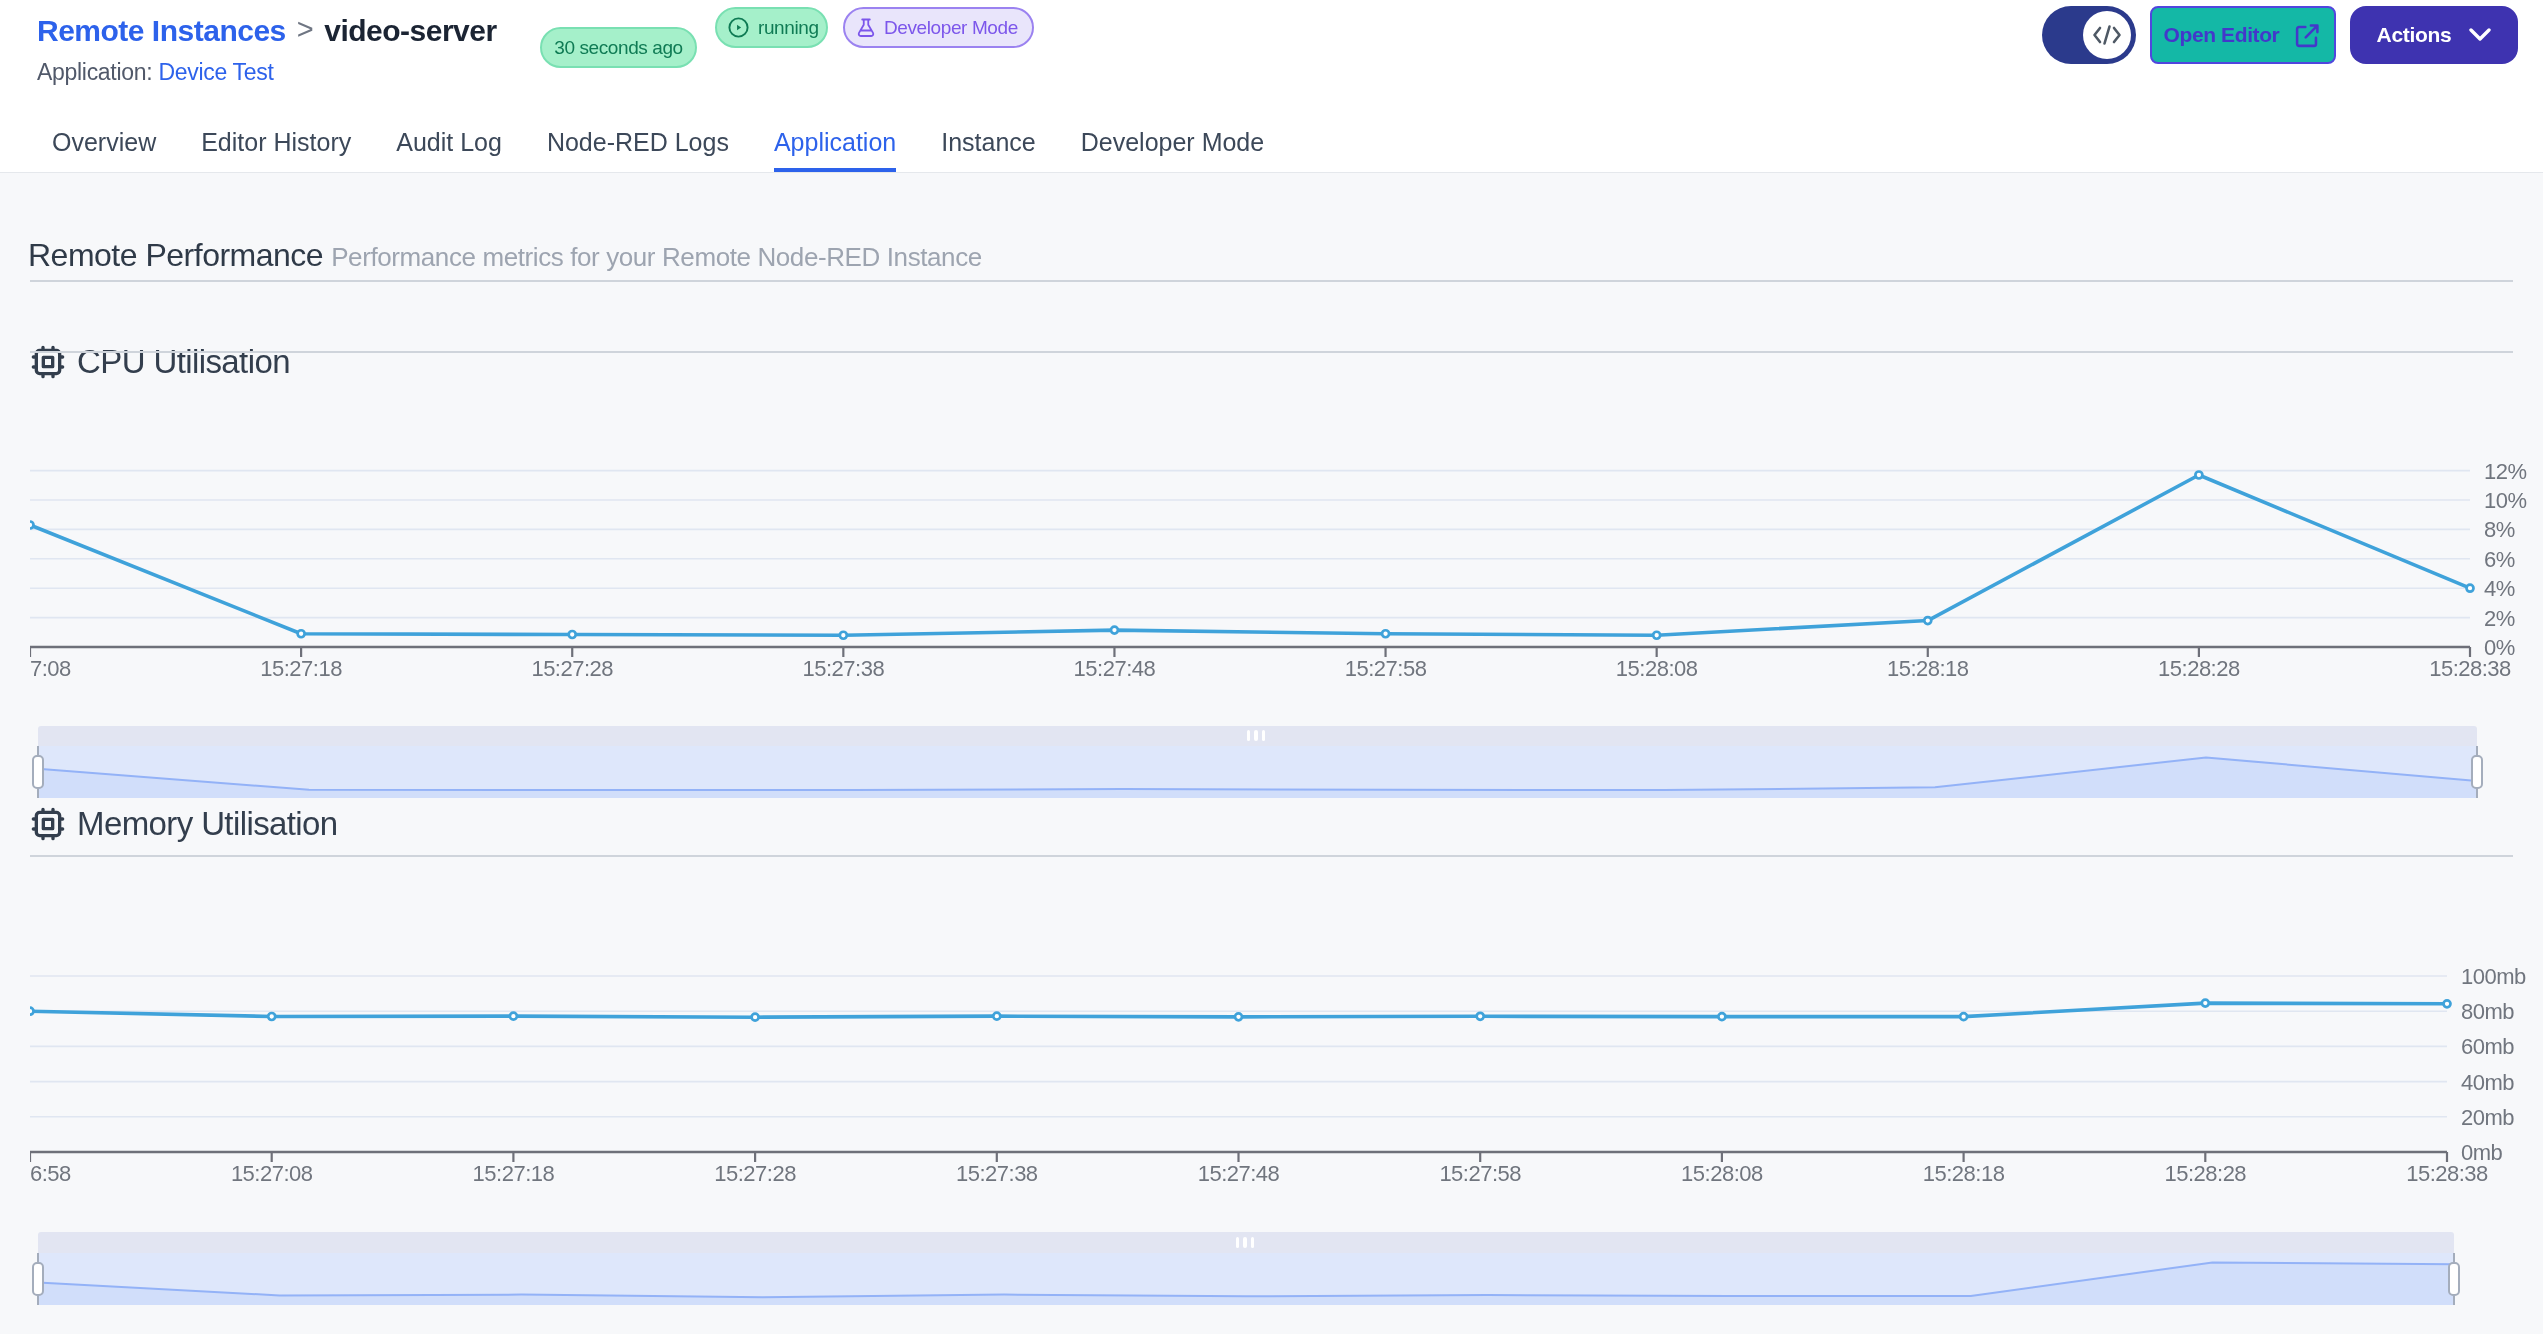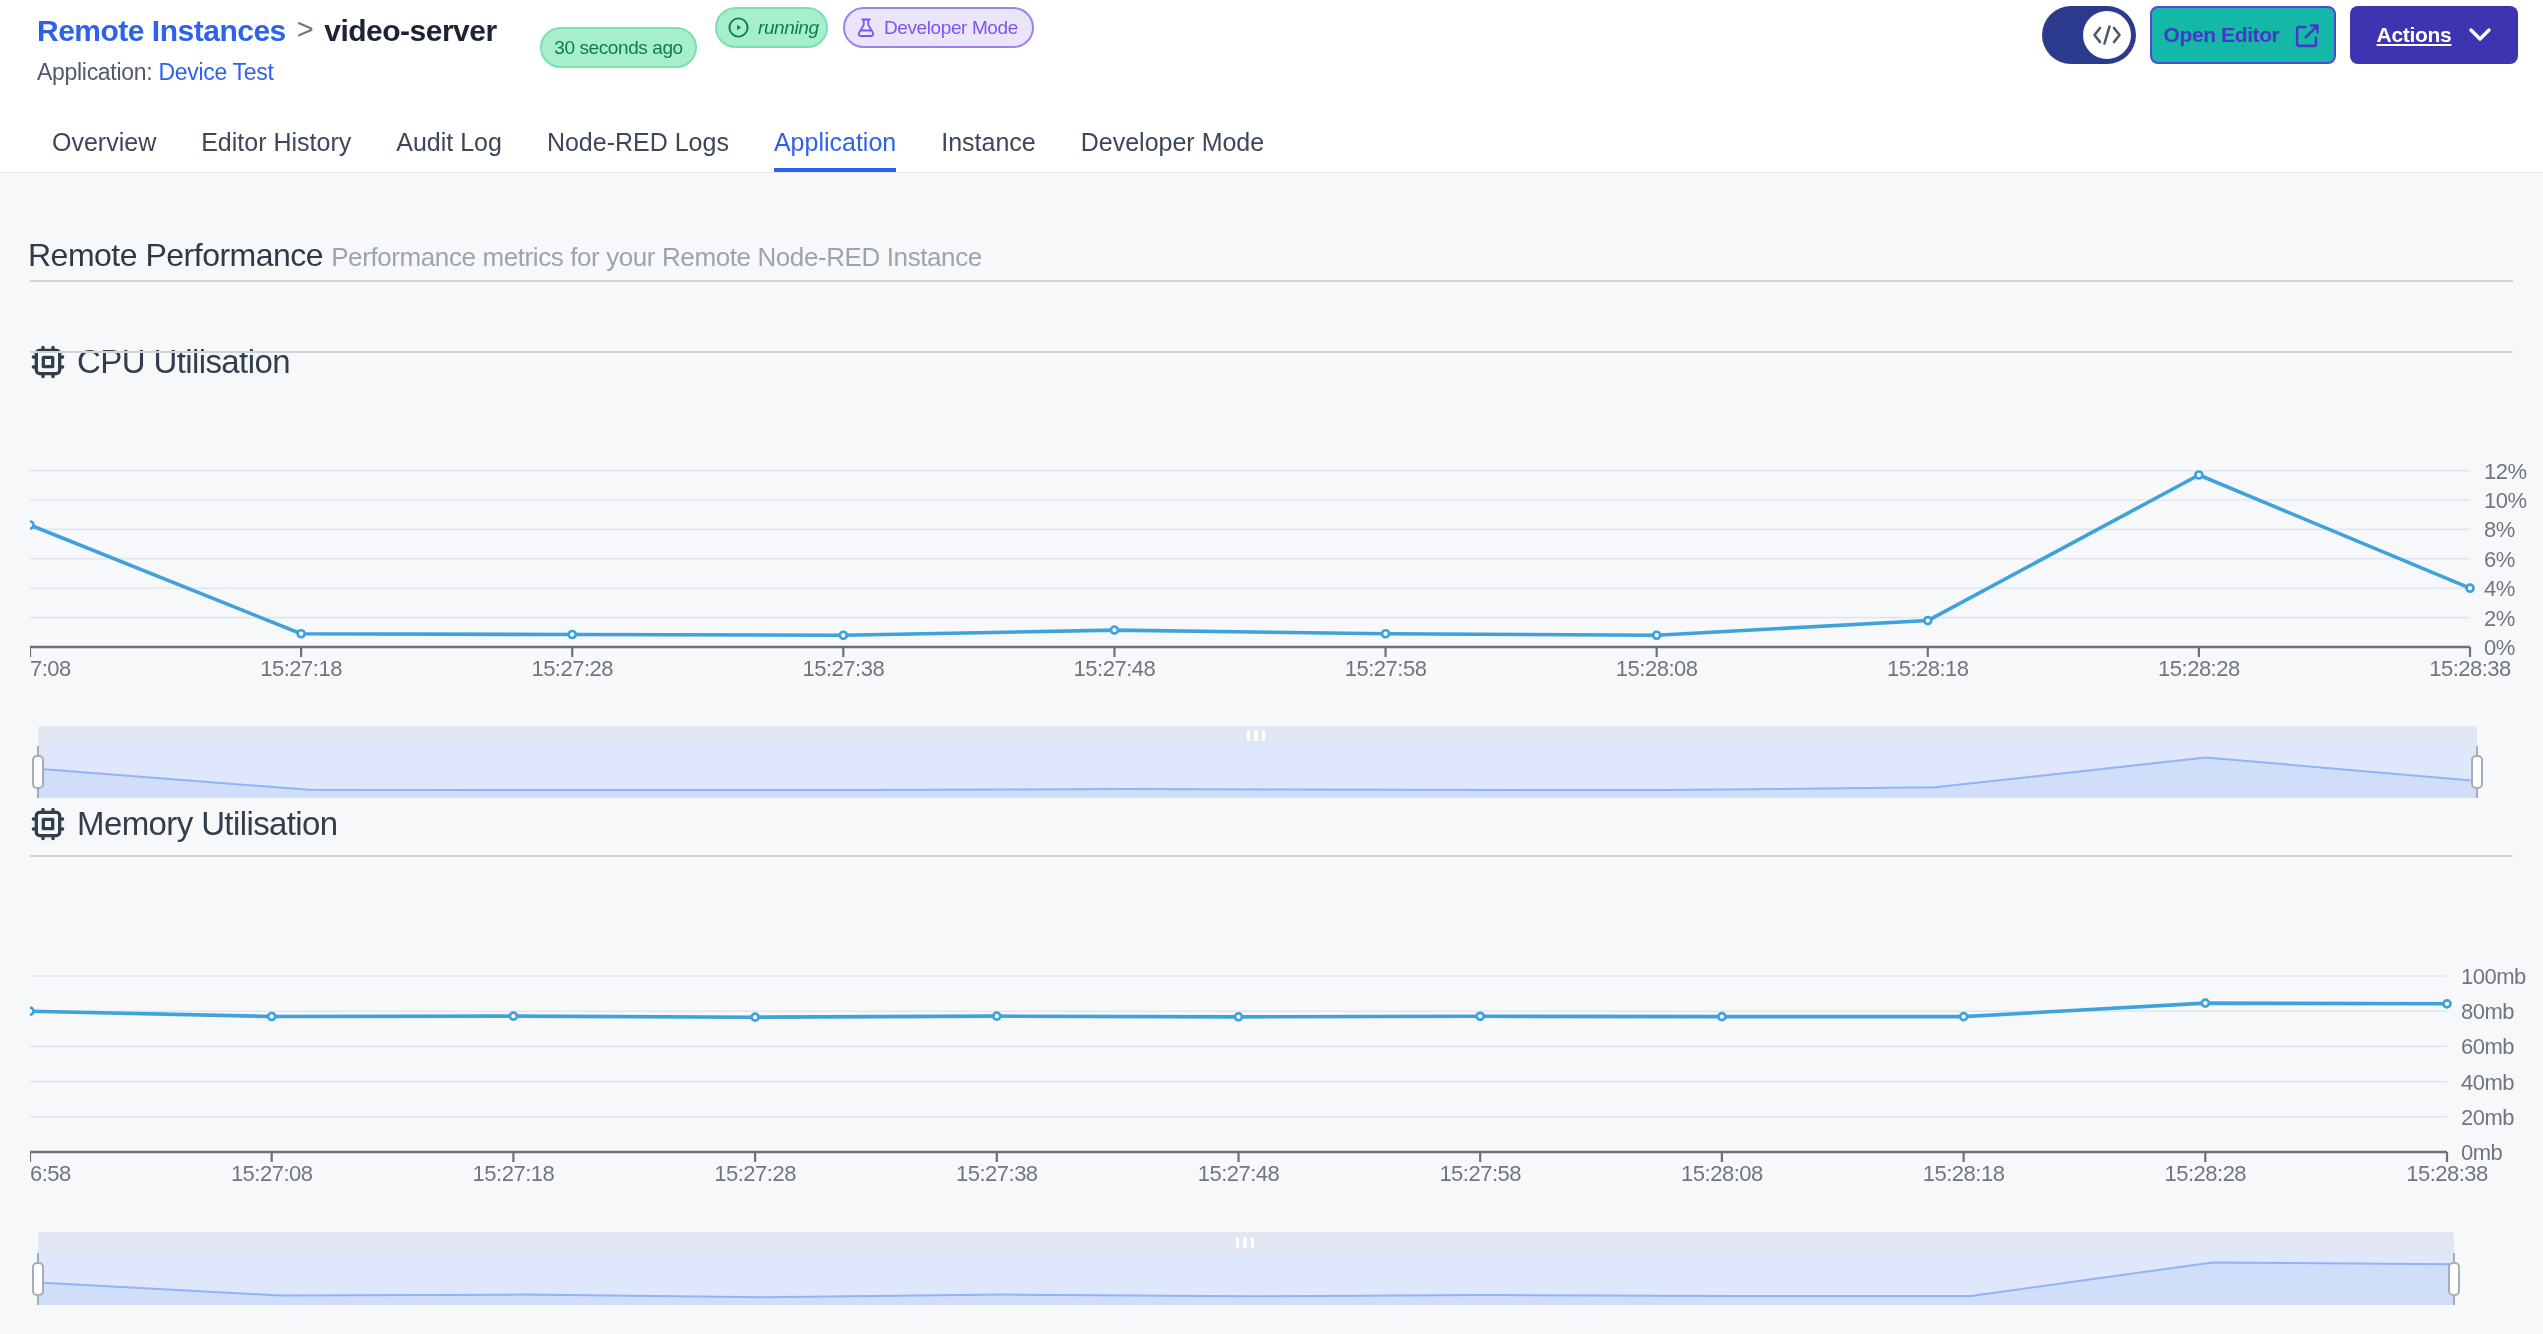--- a/index.html
+++ b/index.html
@@ -15,21 +15,21 @@
 #app-line { position:absolute; left:37px; top:59px; font-size:23px; letter-spacing:-0.3px; color:#51596A; }
 #app-line a { color:#2D62EB; text-decoration:none; }
 
 .badge { position:absolute; top:7px; height:41px; border-radius:21px; display:flex; align-items:center; font-size:19px; letter-spacing:-0.4px; }
 .badge.green { background:#A5F0CA; border:2px solid #79E0B2; color:#0F7B54; }
 .badge.purple { background:#E9E5FB; border:2px solid #9B82F0; color:#7C56EB; }
 
 #toggle { position:absolute; left:2042px; top:6px; width:94px; height:58px; border-radius:29px; background:#2B3A8C; }
 #toggle .knob { position:absolute; left:41px; top:5px; width:48px; height:48px; border-radius:50%; background:#ffffff; display:flex; align-items:center; justify-content:center; }
 #open-editor { position:absolute; left:2150px; top:6px; width:186px; height:58px; border-radius:8px; background:#14b8a6; border:2px solid #5146DE; color:#4338CA; font-size:21px; font-weight:bold; letter-spacing:-0.4px; display:flex; align-items:center; justify-content:center; gap:14px; }
-#actions-btn { position:absolute; left:2350px; top:6px; width:168px; height:58px; border-radius:8px; background:#3E33B0; color:#ffffff; font-size:21px; font-weight:bold; letter-spacing:-0.3px; display:flex; align-items:center; justify-content:center; gap:18px;text-decoration:underline; }
+#actions-btn { position:absolute; left:2350px; top:6px; width:168px; height:58px; border-radius:16px; background:#3E33B0; color:#ffffff; font-size:21px; font-weight:bold; letter-spacing:-0.3px; display:flex; align-items:center; justify-content:center; gap:18px; }
 
 #tabs { position:absolute; left:52px; top:120px; height:52px; display:flex; gap:45px; font-size:25px; color:#3C4859; }
 #tabs .tab { padding-top:8px; }
 #tabs .tab.active { color:#2D62EB; position:relative; }
 #tabs .tab.active::after { content:""; position:absolute; left:0; right:0; top:48px; height:4px; background:#2D62EB; }
 
 
 .page-title { position:absolute; left:28px; top:237px; font-size:32px; letter-spacing:-0.5px; color:#2F3A48; white-space:nowrap; }
 .page-title .sub { font-size:26px; letter-spacing:-0.4px; color:#9DA4B0; margin-left:8px; }
 .hr { position:absolute; left:30px; width:2483px; height:2px; background:#CFD4DB; }
@@ -46,21 +46,21 @@
 .hline { position:absolute; width:2px; top:21px; background:#A4ADBC; }
 </style>
 </head>
 <body>
 <div id="content-bg"></div>
 
 <div id="breadcrumb"><span class="lnk">Remote Instances</span><span class="sep">&gt;</span><span>video-server</span></div>
 <div id="app-line">Application: <a>Device Test</a></div>
 
 <div class="badge green" style="left:540px; width:157px; justify-content:center;margin-top:20px;">30 seconds ago</div>
-<div class="badge green" style="left:715px; width:113px; padding-left:10px; gap:8px;font-style:italic;">
+<div class="badge green" style="left:715px; width:113px; padding-left:10px; gap:8px;">
 <svg width="23" height="23" viewBox="0 0 24 24" fill="none" stroke="#0F7B54" stroke-width="2">
       <circle cx="12" cy="12" r="9.5"></circle>
       <path d="M10.5 9.2l4.2 2.8-4.2 2.8z" fill="#0F7B54" stroke="none"></path>
     </svg>
 running</div>
 <div class="badge purple" style="left:843px; width:191px; padding-left:9px; gap:6px;">
 <svg width="24" height="24" viewBox="0 0 24 24" fill="none" stroke="#7C56EB" stroke-width="1.8">
       <path d="M9.75 3.5v5.2L5 16.9c-.8 1.4.2 3.1 1.8 3.1h10.4c1.6 0 2.6-1.7 1.8-3.1L14.25 8.7V3.5M8.2 3.5h7.6M6.6 14.5h10.8" stroke-linecap="round" stroke-linejoin="round"></path>
     </svg>
 Developer Mode</div>

